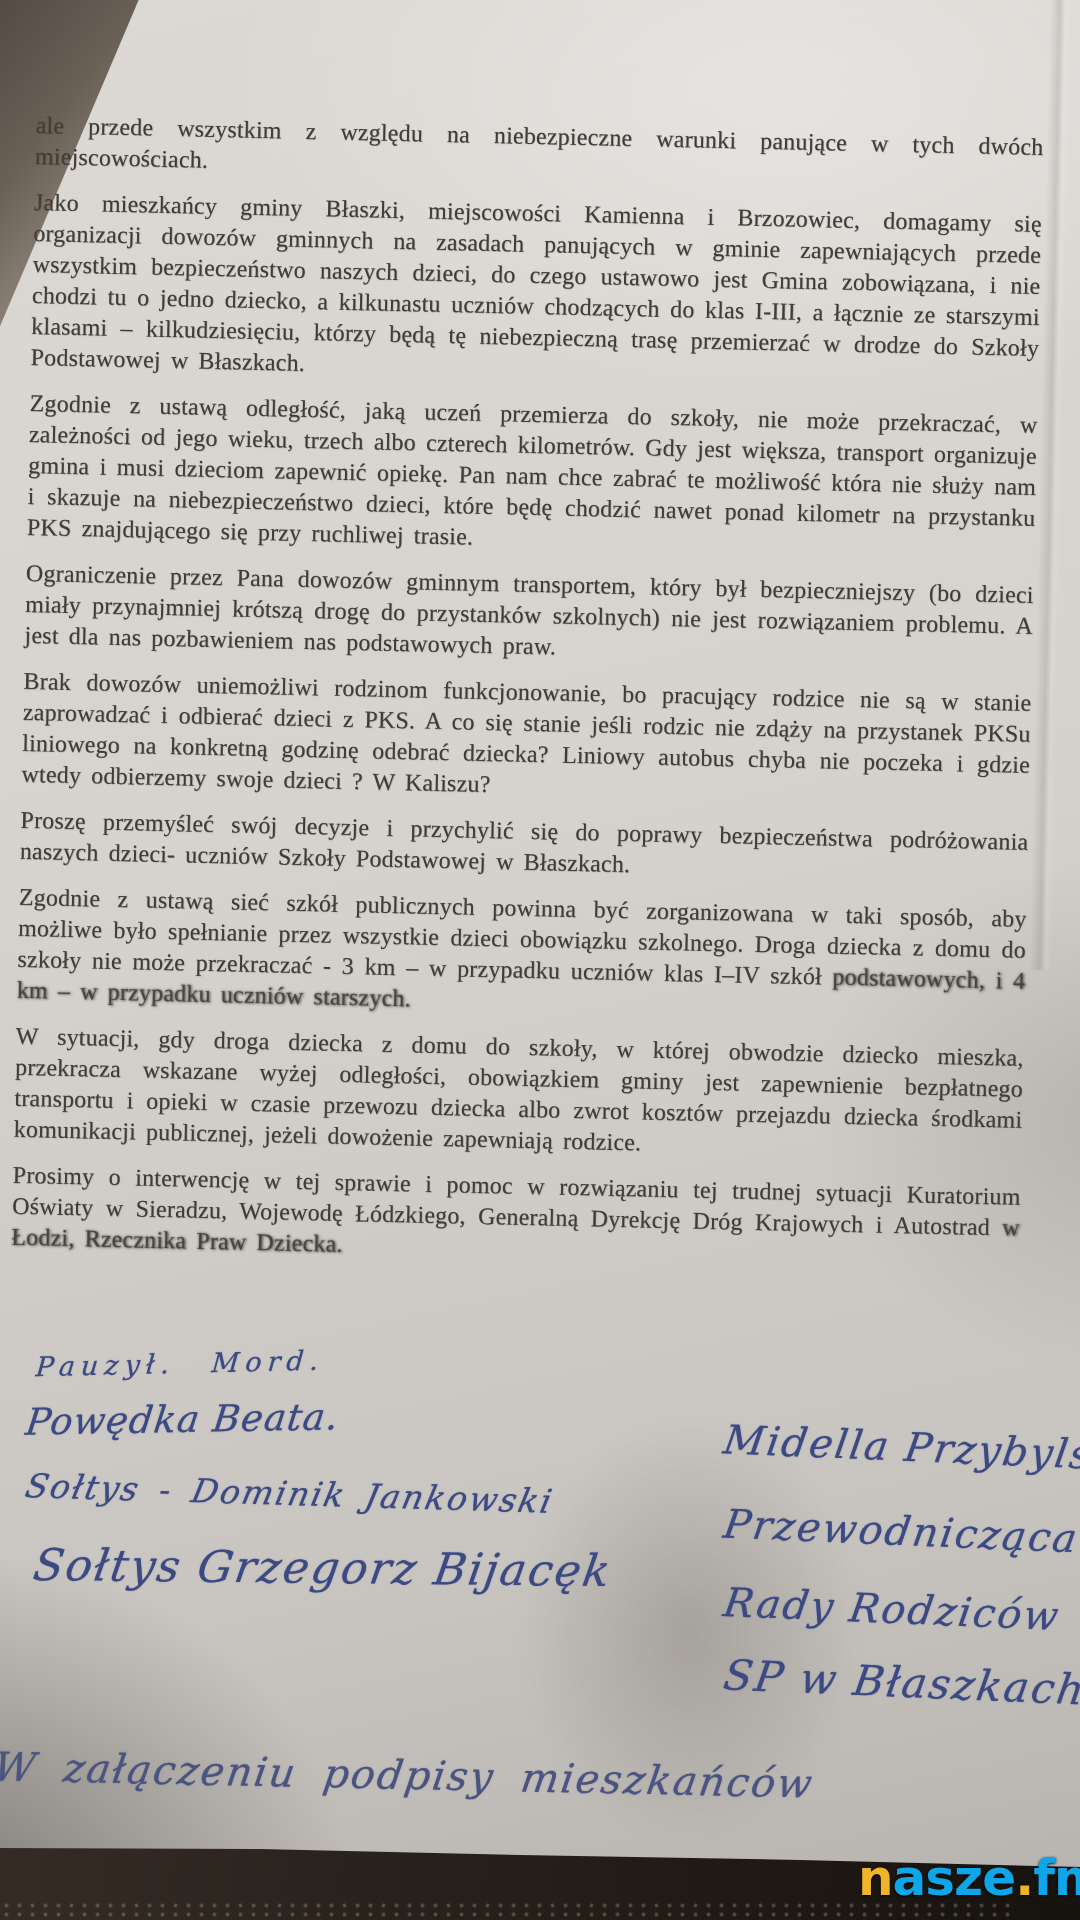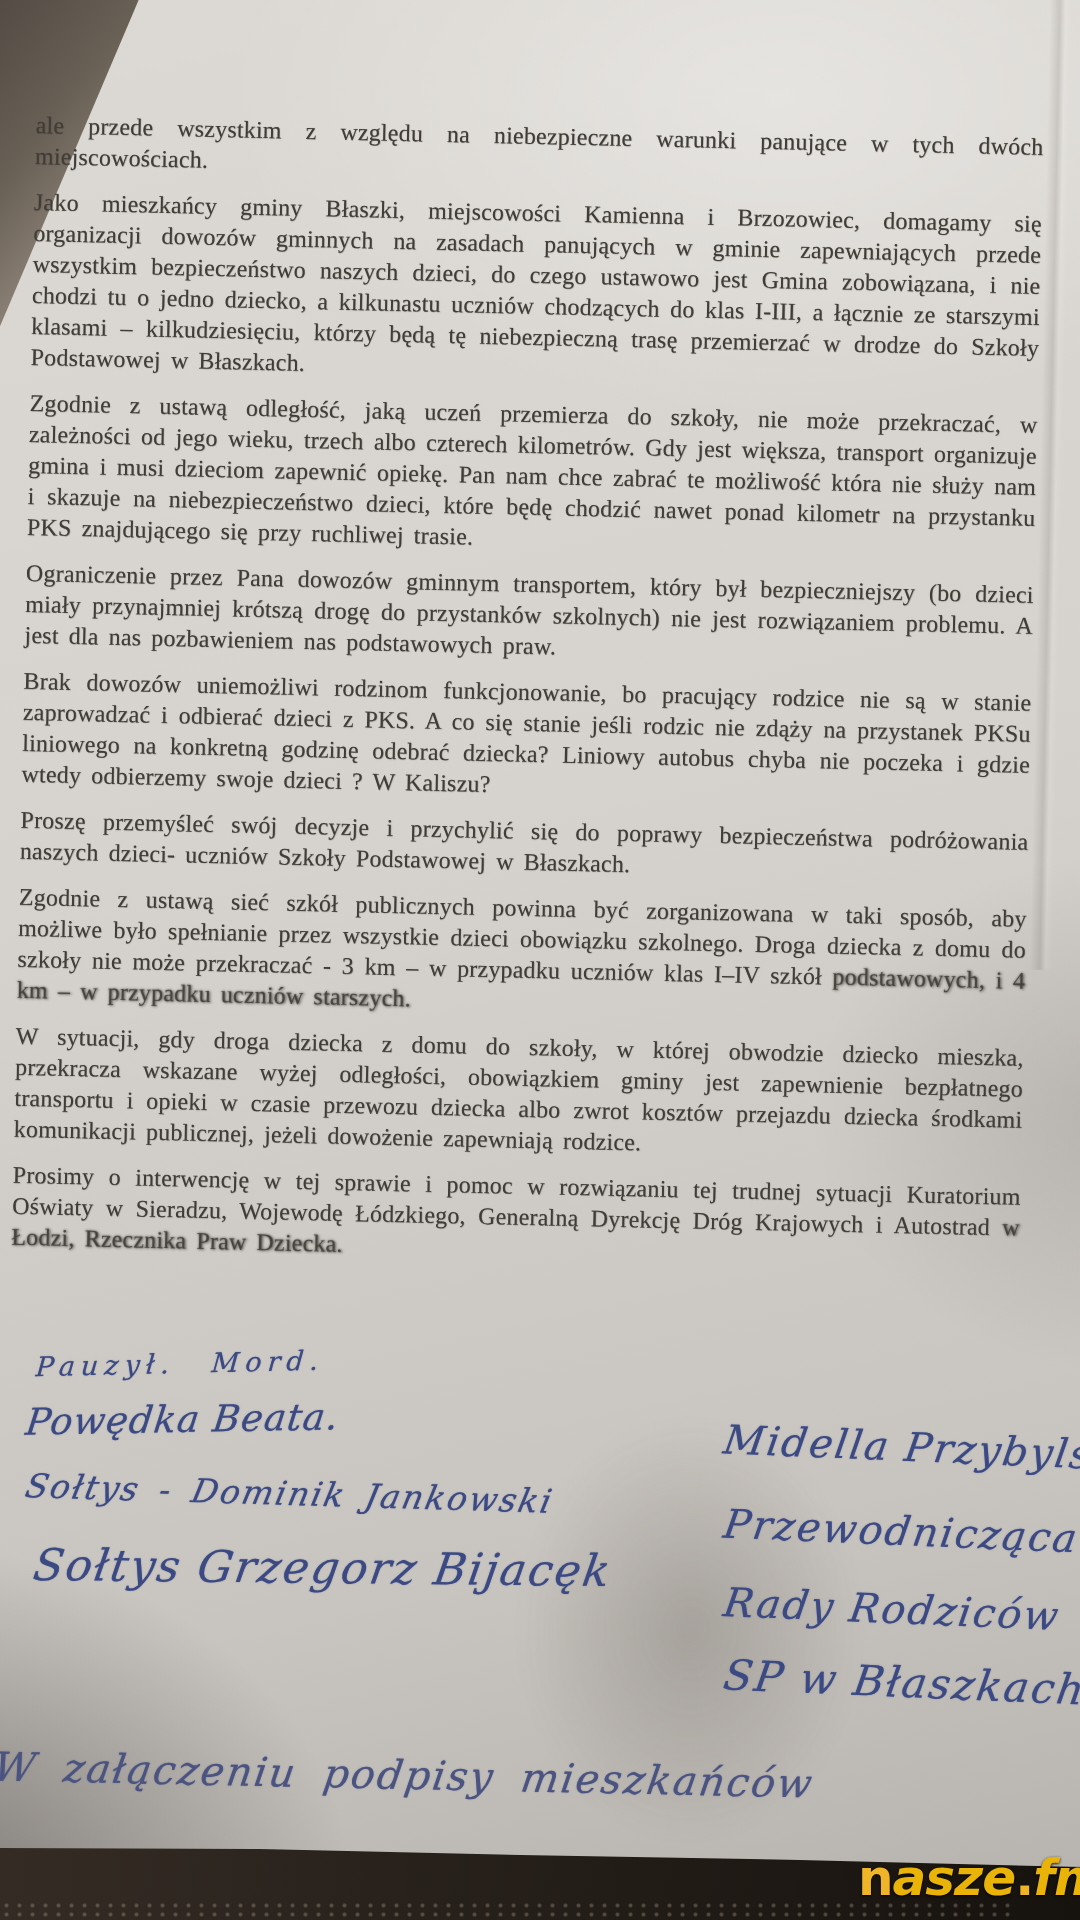--- a/index.html
+++ b/index.html
@@ -72,21 +72,21 @@
     background-image: radial-gradient(circle, rgba(178,164,142,0.9) 1.2px, rgba(178,164,142,0) 2.6px);
     background-size:13px 9px;
   }
   .wm {
     position:absolute; left:858px; top:1851px;
     font-family:"DejaVu Sans","Liberation Sans",sans-serif; font-weight:bold;
     font-size:50px; line-height:54px; letter-spacing:-1px; white-space:nowrap;
     text-shadow:0 1px 3px rgba(0,0,0,0.9);
   }
   .wm-a { color:#f0b429; }
-  .wm-g { color:#eab308;font-style:italic; }
+  .wm-g { color:#0ea5e9; }
 </style>
 </head>
 <body>
 
 <div class="scene">
 
   <div class="paper-bg"></div>
   <div class="shadow-blob"></div>
   <div class="corner"></div>
   <div class="crease"></div>

